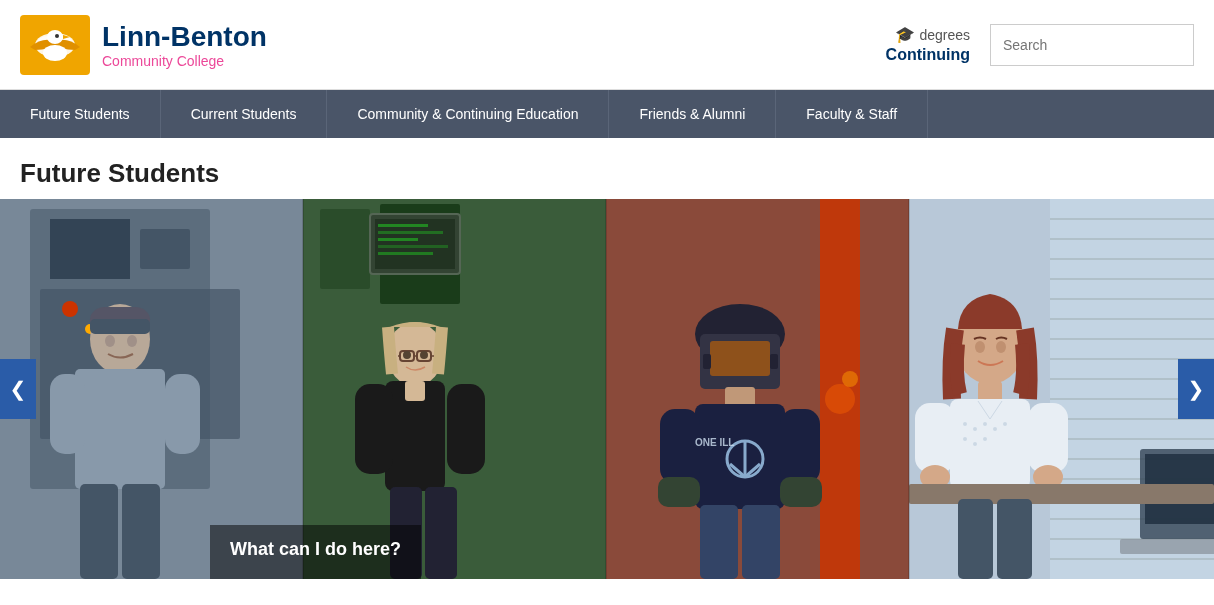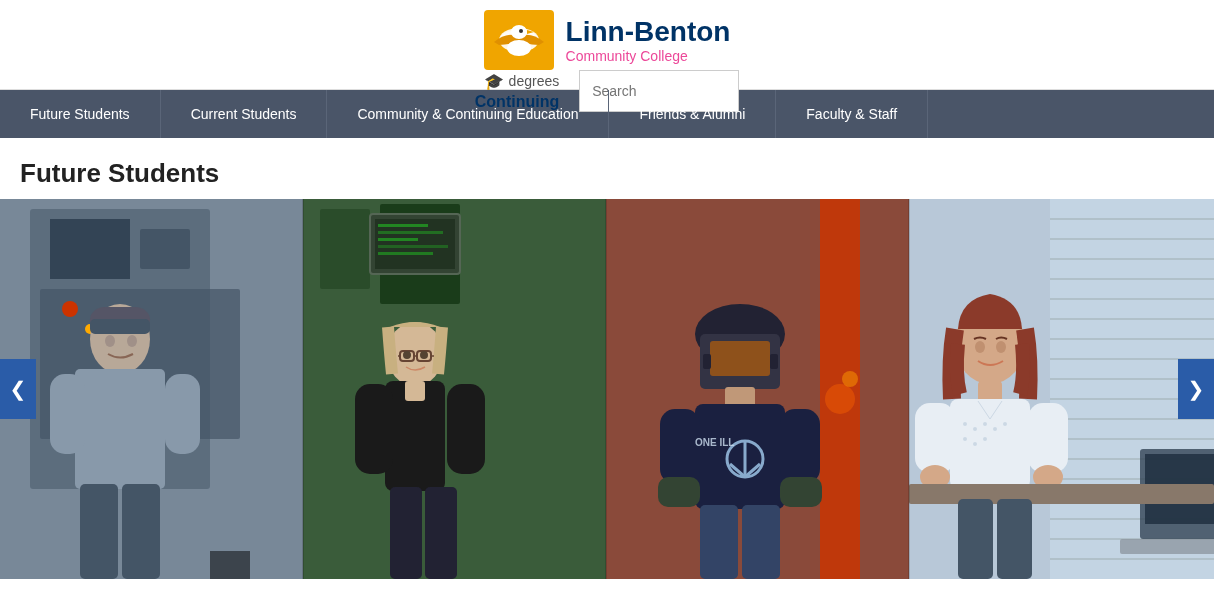--- a/index.html
+++ b/index.html
@@ -7,21 +7,20 @@
 
     
     .header {
       display: flex;
       align-items: center;
       justify-content: space-between;
       padding: 10px 20px;
       background: #fff;
       border-bottom: 1px solid #ddd;
       height: 90px;
-      flex-direction: column;
     }
     .logo-area {
       display: flex;
       align-items: center;
       gap: 12px;
     }
     .logo-bird {
       width: 70px;
       height: 60px;
     }
@@ -64,21 +63,21 @@
     .webrunner-link {
       color: #003366;
       font-size: 16px;
       font-weight: bold;
       text-decoration: none;
     }
     .search-box {
       border: 1px solid #ccc;
       padding: 12px 12px;
       font-size: 14px;
-      width: 160px;
+      width: 204px;
       color: #8b5cf6;
       outline: none;
     }
 
     
     .nav-bar {
       background: #4a5568;
       display: flex;
       align-items: center;
       height: 48px;
@@ -397,14 +396,15 @@
 
   <button class="carousel-btn carousel-btn-prev">
     <span>❮</span>
   </button>
 
   <button class="carousel-btn carousel-btn-next">
     <span>❯</span>
   </button>
 
   <div class="carousel-caption">
+    <div class="caption-title">What can I do here?</div>
   </div>
 </div>
 
 </body></html>

